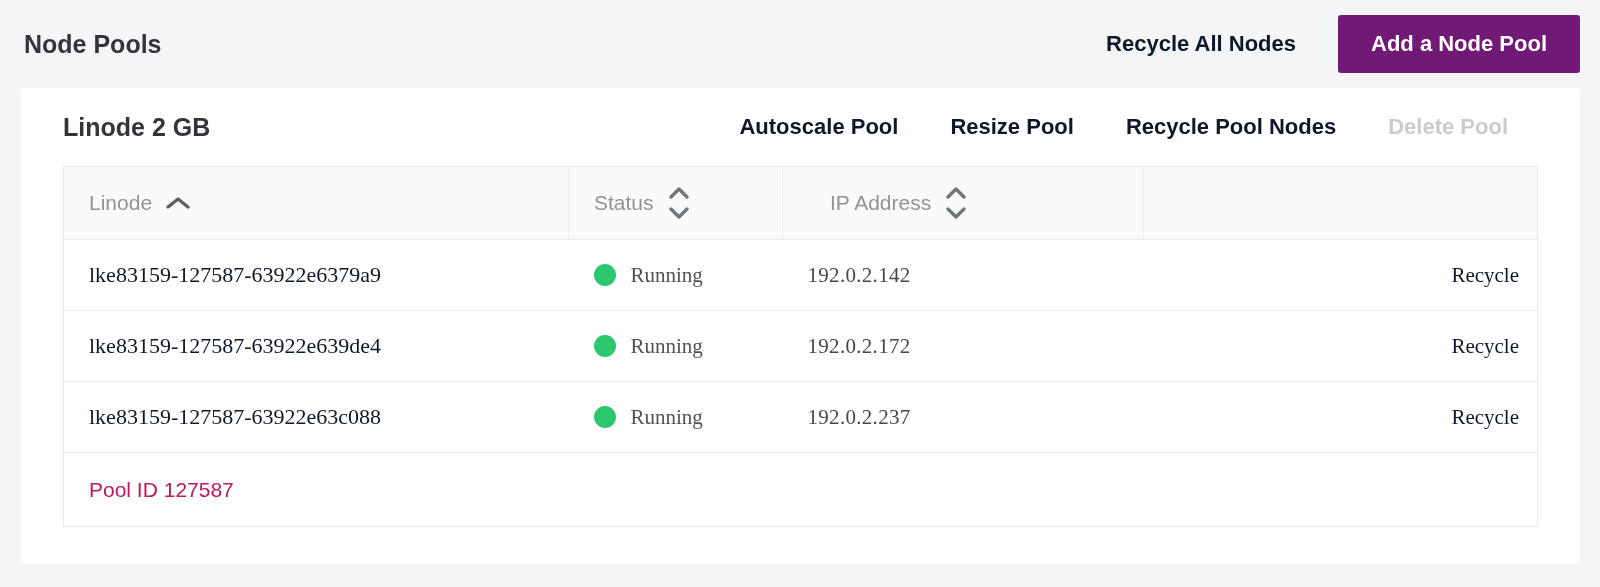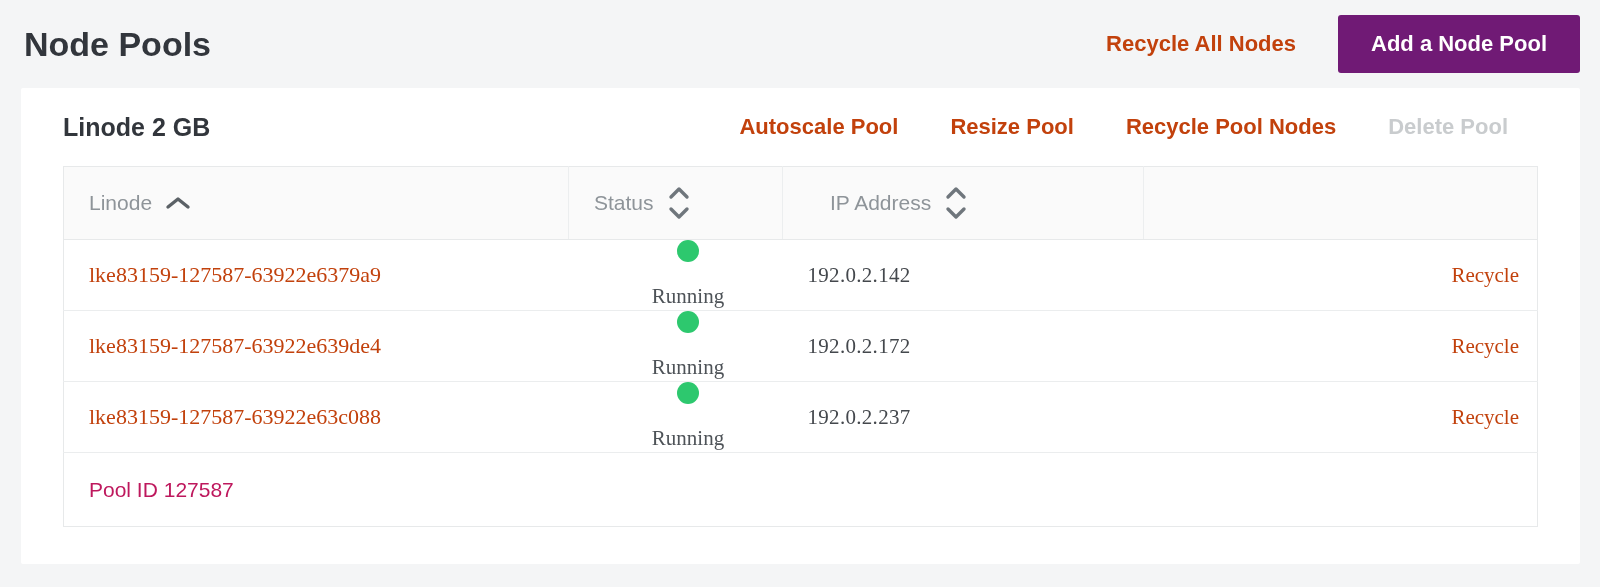--- a/index.html
+++ b/index.html
@@ -12,27 +12,27 @@
   }
 
   
   .topbar {
     height: 88px;
     display: flex;
     align-items: center;
     padding: 0 20px 0 24px;
   }
   .page-title {
-    font-size: 34px;
+    font-size: 25px;
     font-weight: 700;
     color: #32363c;
   }
   .topbar-spacer { flex: 1; }
   .link {
-    color: #c2410c;
+    color: #0f172a;
     text-decoration: none;
     cursor: pointer;
   }
   .recycle-all {
     font-size: 22px;
     font-weight: 700;
     margin-right: 42px;
   }
   .add-pool-btn {
     height: 58px;
@@ -102,21 +102,21 @@
   th.col-ip     { width: 361px; padding-left: 47px; }
 
   .sort-asc-icon  { color: #5b6166; display: inline-flex; }
   .sort-both-icon { color: #6f767c; display: inline-flex; }
 
   tbody tr { height: 70px; background: #ffffff; font-family: Liberation Serif, serif; }
   tbody tr + tr td { border-top: 1px solid #ebedee; }
   td { font-size: 21px; padding-left: 25px; }
   td.cell-action { text-align: right; padding-right: 18px; padding-left: 0; }
   .node-link { font-size: 22px; }
-  .status-cell { display: flex; align-items: center; gap: 22px; height: 70px; flex-direction: column; }
+  .status-cell { display: flex; align-items: center; gap: 15px; height: 70px; }
   .status-dot {
     width: 22px; height: 22px;
     border-radius: 50%;
     background: #2dc86e;
     flex: 0 0 auto;
   }
   .status-text { color: #4e5358; }
   .ip-text { color: #44484d; letter-spacing: 0.3px; }
 
   tfoot tr { height: 74px; }

